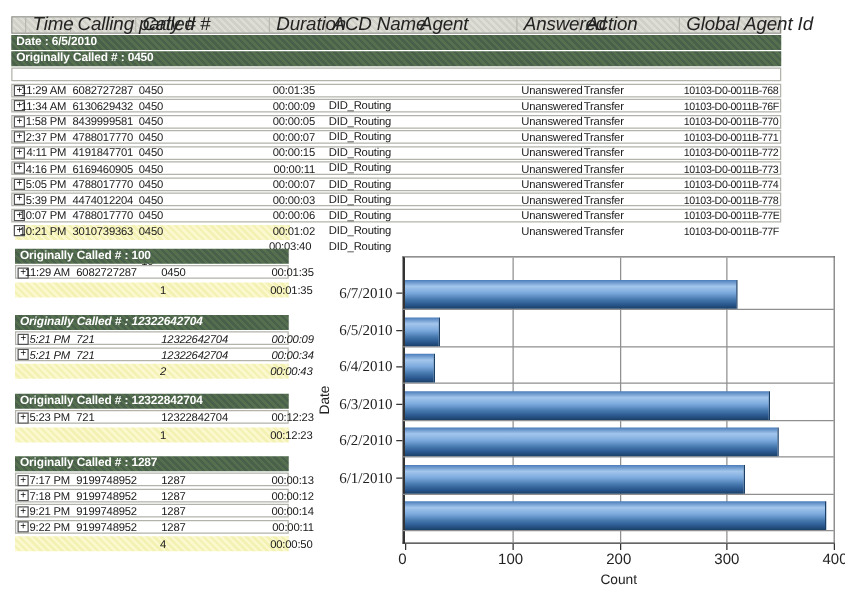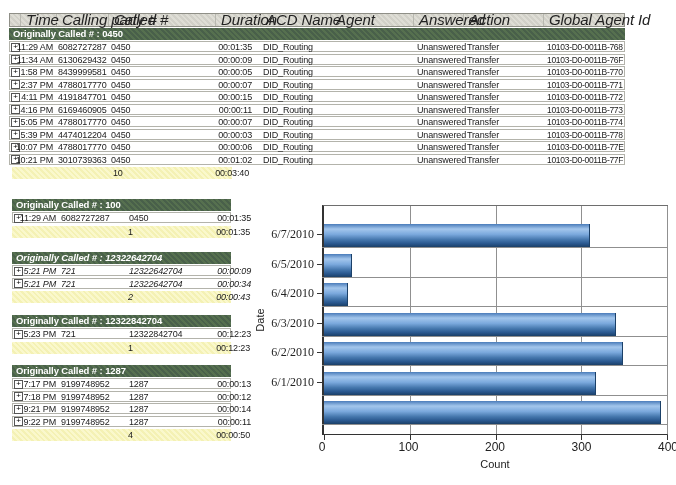--- a/index.html
+++ b/index.html
@@ -42,21 +42,21 @@
 
   .cell { display:flex; align-items:center; overflow:visible; height:100%; }
   .c-time    { padding-right:4px; justify-content:flex-end; }
   .c-calling { padding-left:1px; }
   .c-called  { padding-left:2px; }
   .c-called17{ padding-left:17px; }
   .c-dur     { padding-right:9px; justify-content:flex-end; }
   .c-dur-sec { padding-right:5px; justify-content:flex-end; }
   .c-dur-sum { padding-right:3px; justify-content:flex-end; }
   .c-pad3    { padding-left:3px; }
-  .c-pad2    { padding-left:2px; }
+  .c-pad2    { padding-left:2px;margin-top:24px; }
   .c-gid     { padding-left:3px; font-size:8.5px; letter-spacing:-0.3px; }
 
   .expand {
     width:9px; height:9px; margin-left:1px; border:1px solid #555; background:#fff;
     font-size:8px; line-height:6px; text-align:center; color:#000; display:block;
   }
 
   .sum {
     display:grid; height:12px; margin-top:2px; align-items:center;
     background:repeating-linear-gradient(45deg,#faf8cc 0 2px,#f4f1b4 2px 4px);
@@ -104,20 +104,21 @@
         <div class="hcell">Time</div>
         <div class="hcell">Calling party #</div>
         <div class="hcell">Called #</div>
         <div class="hcell">Duration</div>
         <div class="hcell">ACD Name</div>
         <div class="hcell">Agent</div>
         <div class="hcell">Answered</div>
         <div class="hcell">Action</div>
         <div class="hcell">Global Agent Id</div>
       </div>
+    <div class="band">Date : 6/5/2010</div>
     <div class="band">Originally Called # : 0450</div>
     <div class="rows">
         <div class="row mgrid tbl-font">
     <div class="cell">
       <span class="expand">+</span>
     </div>
     <div class="cell c-time">11:29 AM</div>
     <div class="cell c-calling">6082727287</div>
     <div class="cell c-called">0450</div>
     <div class="cell c-dur">00:01:35</div>

